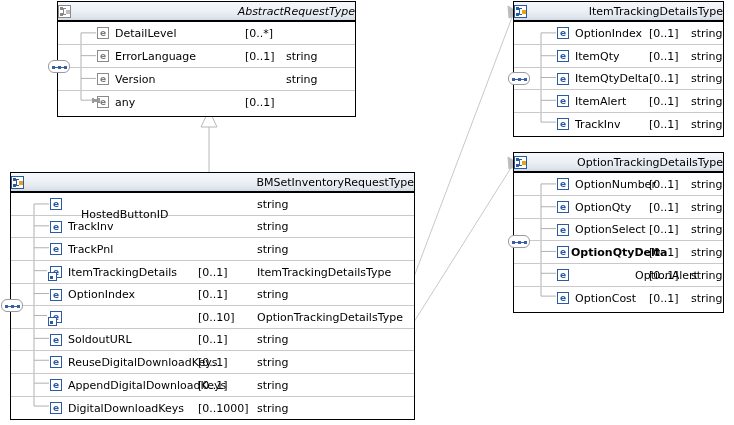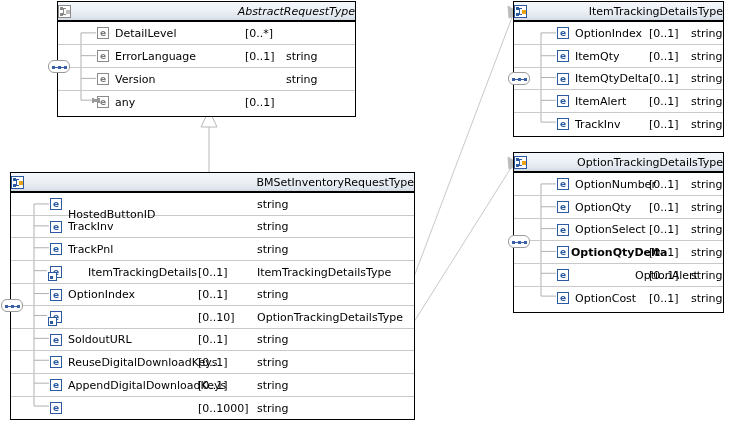--- a/index.html
+++ b/index.html
@@ -217,39 +217,39 @@
       <div class="seq" style="left:-10px;top:106px;">
         <s class="b1"></s>
           <s class="b2"></s>
           <s class="d1"></s>
           <s class="d2"></s>
           <s class="d3"></s>
       </div>
 
       <div class="row" style="height:23px;">
         <span class="eicon" style="left:39px;top:5px;">e</span>
-        <span class="cell-name" style="left:57px;margin-top:20px;">HostedButtonID</span>
+        <span class="cell-name" style="left:70px;margin-top:20px;">HostedButtonID</span>
         <span class="cell-card" style="left:187px;"></span>
         <span class="cell-type" style="left:246px;">string</span>
       </div>
       <div class="row" style="height:22px;">
         <span class="eicon" style="left:39px;top:5px;">e</span>
         <span class="cell-name" style="left:57px;">TrackInv</span>
         <span class="cell-card" style="left:187px;"></span>
         <span class="cell-type" style="left:246px;">string</span>
       </div>
       <div class="row" style="height:23px;">
         <span class="eicon" style="left:39px;top:5px;">e</span>
         <span class="cell-name" style="left:57px;">TrackPnl</span>
         <span class="cell-card" style="left:187px;"></span>
         <span class="cell-type" style="left:246px;">string</span>
       </div>
       <div class="row" style="height:23px;">
         <span class="eicon sub" style="left:39px;top:5px;">e</span>
-        <span class="cell-name" style="left:57px;margin-left:20px;">ItemTrackingDetails</span>
+        <span class="cell-name" style="left:57px;">ItemTrackingDetails</span>
         <span class="cell-card" style="left:187px;">[0..1]</span>
         <span class="cell-type" style="left:246px;">ItemTrackingDetailsType</span>
       </div>
       <div class="row" style="height:22px;">
         <span class="eicon" style="left:39px;top:5px;">e</span>
         <span class="cell-name" style="left:57px;">OptionIndex</span>
         <span class="cell-card" style="left:187px;">[0..1]</span>
         <span class="cell-type" style="left:246px;">string</span>
       </div>
       <div class="row" style="height:23px;">
@@ -270,20 +270,21 @@
         <span class="cell-type" style="left:246px;">string</span>
       </div>
       <div class="row" style="height:23px;">
         <span class="eicon" style="left:39px;top:5px;">e</span>
         <span class="cell-name" style="left:57px;">AppendDigitalDownloadKeys</span>
         <span class="cell-card" style="left:187px;">[0..1]</span>
         <span class="cell-type" style="left:246px;">string</span>
       </div>
       <div class="row last" style="height:23px;">
         <span class="eicon" style="left:39px;top:5px;">e</span>
+        <span class="cell-name" style="left:57px;">DigitalDownloadKeys</span>
         <span class="cell-card" style="left:187px;">[0..1000]</span>
         <span class="cell-type" style="left:246px;">string</span>
       </div>
     </div>
   </div>
 
   <div class="typebox" style="left:513px;top:1px;width:211px;height:136px;">
     <div class="tb-header">
       <span class="ctype-icon">
         <i class="n1"></i>

